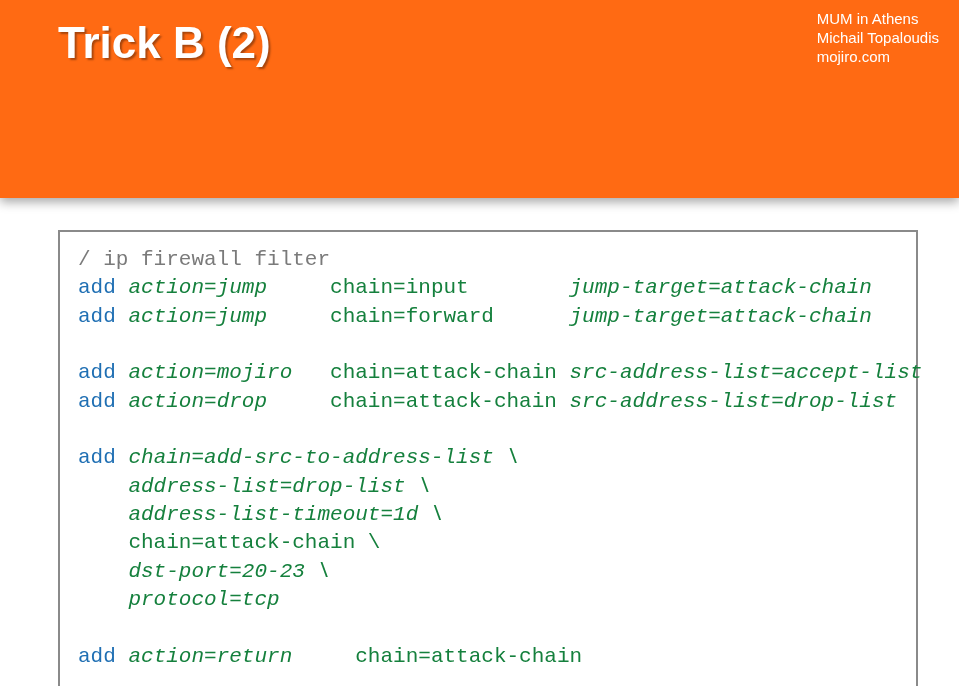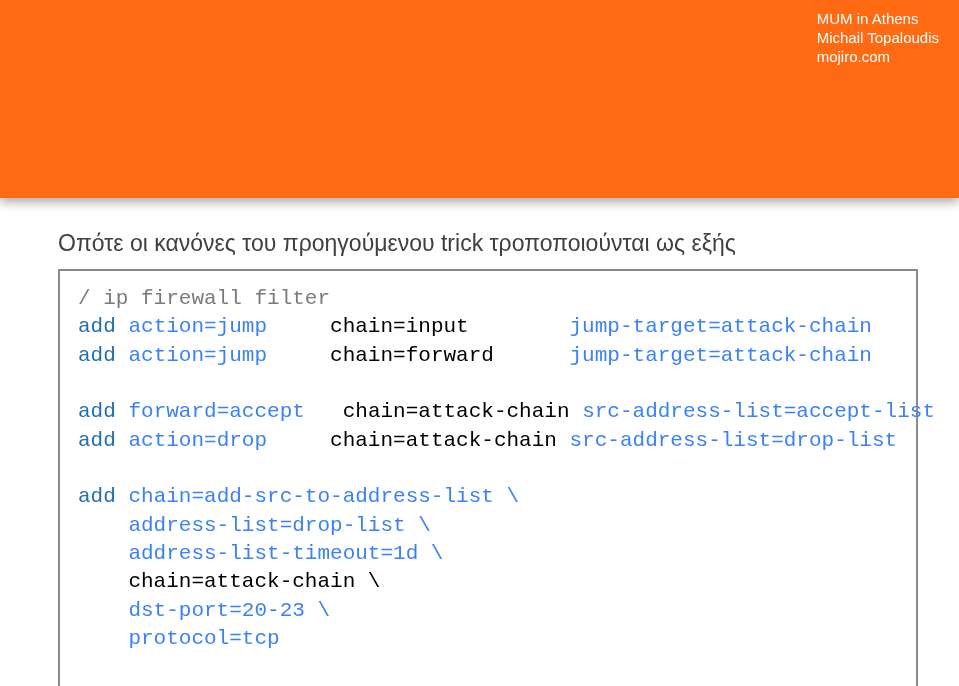--- a/index.html
+++ b/index.html
@@ -51,46 +51,46 @@
     background:#fff;
     padding:14px 18px 20px 18px;
     font-family:"Consolas","Courier New",monospace;
     font-size:21px;
     line-height:1.35;
     color:#333;
     white-space:pre;
     width:860px;
   }
   .blue  { color:#1f6fb3; }
-  .green { color:#3b82f6; }
+  .green { color:#15803d;font-style:italic; }
   .grey  { color:#7a7a7a;text-align:center; }
-  .blk   { color:#000000; }
+  .blk   { color:#15803d; }
 </style>
 </head>
 <body>
 
 <div class="top-band"></div>
 
 <div class="meta-block">
   <div>MUM in Athens</div>
   <div>Michail Topaloudis</div>
   <div>mojiro.com</div>
 </div>
 
 <div class="title-block">
+  <div class="title-line">Trick B (2)</div>
 </div>
 
 <div class="content">
-  <div class="intro">Οπότε οι κανόνες του προηγούμενου trick τροποποιούνται ως εξής</div>
 
   <div class="code-box"><span class="grey">/ ip firewall filter</span>
 <span class="blue">add </span><span class="green">action=jump     </span><span class="blk">chain=input        </span><span class="green">jump-target=attack-chain</span>
 <span class="blue">add </span><span class="green">action=jump     </span><span class="blk">chain=forward      </span><span class="green">jump-target=attack-chain</span>
 
-<span class="blue">add </span><span class="green">forward=accept   </span><span class="blk">chain=attack-chain </span><span class="green">src-address-list=accept-list</span>
+<span class="blue">add </span><span class="green">action=mojiro   </span><span class="blk">chain=attack-chain </span><span class="green">src-address-list=accept-list</span>
 <span class="blue">add </span><span class="green">action=drop     </span><span class="blk">chain=attack-chain </span><span class="green">src-address-list=drop-list</span>
 
 <span class="blue">add </span><span class="green">chain=add-src-to-address-list \</span>
 <span class="green">    address-list=drop-list \</span>
 <span class="green">    address-list-timeout=1d \</span>
 <span class="blk">    chain=attack-chain \</span>
 <span class="green">    dst-port=20-23 \</span>
 <span class="green">    protocol=tcp</span>
 
 <span class="blue">add </span><span class="green">action=return     </span><span class="blk">chain=attack-chain</span></div>

